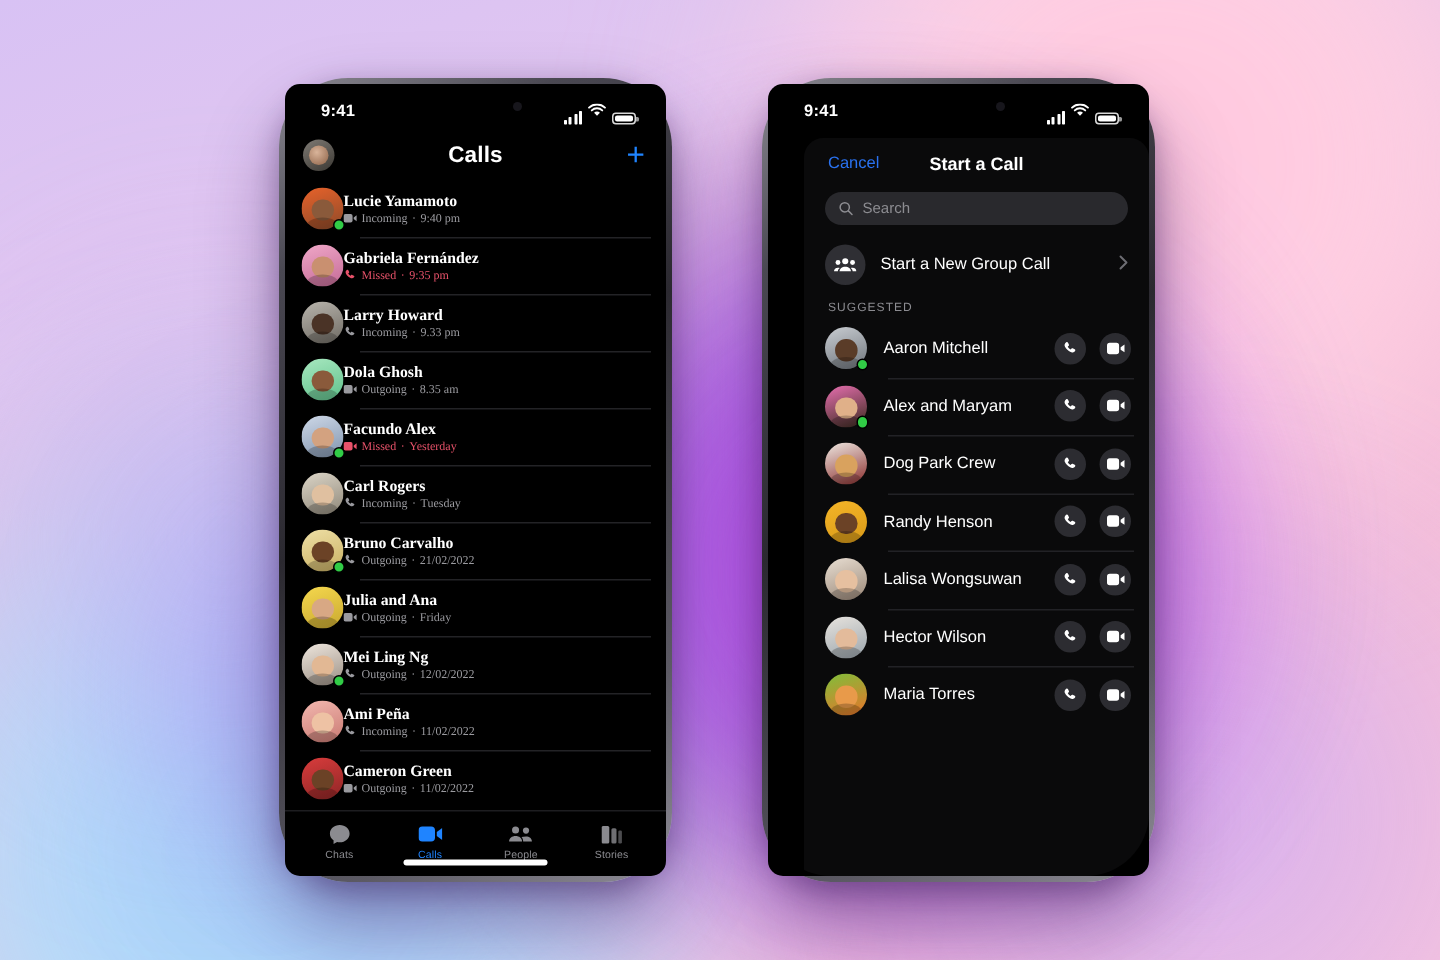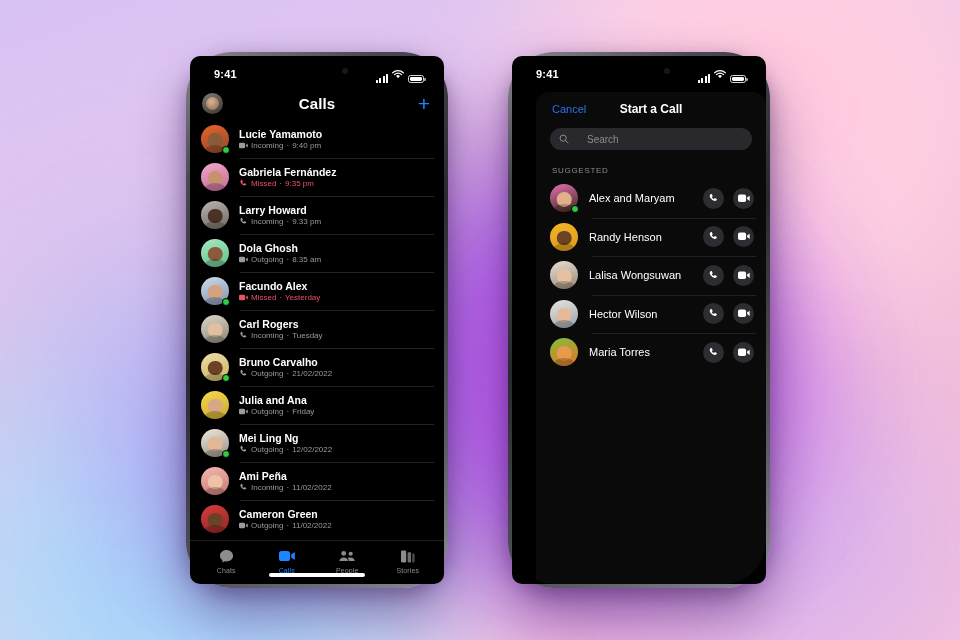--- a/index.html
+++ b/index.html
@@ -160,21 +160,21 @@
   .av-wrap { position: relative; flex: 0 0 auto; width: 28px; height: 28px; }
   .av {
     width: 28px; height: 28px; border-radius: 50%;
     overflow: hidden; position: relative;
   }
   .dot-online {
     position: absolute; right: -1px; bottom: -1px;
     width: 8.5px; height: 8.5px; border-radius: 50%;
     background: #31cc46; border: 1.6px solid #000;
   }
-  .call-text { margin-left: 10px; display: flex; flex-direction: column; gap: 1px; min-width: 0; }
+  .call-text { display: flex; flex-direction: column; gap: 1px; min-width: 0; font-family: Liberation Serif, serif; }
   .call-name { font-size: 10.5px; font-weight: 700; color: #fff; white-space: nowrap; }
   .call-meta { font-size: 8px; color: #9a9a9f; display: flex; align-items: center; gap: 3px; white-space: nowrap; }
   .call-meta.missed { color: #e8526a; }
   .meta-icon { display: inline-flex; width: 9px; height: 9px; align-items: center; justify-content: center; }
   .meta-icon svg { width: 9px; height: 9px; display: block; }
 
   
   .tabbar {
     flex: 0 0 44px;
     display: flex; align-items: center; justify-content: space-around;
@@ -214,21 +214,21 @@
   }
   .cancel-btn { color: #2a72f0; font-size: 11px; z-index: 4; }
   .sheet-title {
     position: absolute; left: 0; right: 0; text-align: center;
     font-size: 12px; font-weight: 700; color: #fff;
     pointer-events: none;
   }
   .search-wrap { padding: 2px 14px 9px; }
   .search-box {
     height: 22px; border-radius: 11px; background: #29292d;
-    display: flex; align-items: center; gap: 18px; padding: 0 9px;
+    display: flex; align-items: center; gap: 6px; padding: 0 9px;
   }
   .search-ico svg { display: block; }
   .search-ph { font-size: 10px; color: #8c8c91; }
 
   .group-row {
     display: flex; align-items: center; padding: 0 14px;
     height: 34px;
   }
   .group-ico {
     width: 27px; height: 27px; border-radius: 50%;
@@ -676,24 +676,71 @@
               <span class="search-ico">
                 <svg width="10" height="10" viewBox="0 0 12 12">
                     <circle cx="5" cy="5" r="3.7" stroke="#8c8c91" stroke-width="1.2" fill="none"></circle>
                     <path d="M7.9 7.9 10.8 10.8" stroke="#8c8c91" stroke-width="1.2" stroke-linecap="round"></path>
                   </svg>
               </span>
               <span class="search-ph">Search</span>
             </div>
           </div>
 
+          <div class="group-row">
+            <div class="group-ico">
+              <svg width="15" height="11" viewBox="0 0 17 12">
+                <circle cx="8.5" cy="3.4" r="2.3" fill="#fff"></circle>
+                <circle cx="3" cy="4.3" r="1.85" fill="#fff"></circle>
+                <circle cx="14" cy="4.3" r="1.85" fill="#fff"></circle>
+                <path d="M4.2 11c0-2.1 1.9-3.5 4.3-3.5S12.8 8.9 12.8 11H4.2Z" fill="#fff"></path>
+                <path d="M0 11c0-1.7 1.2-2.8 3-2.8.5 0 1 .1 1.4.2C3.4 9.1 2.9 10 2.9 11H0Z" fill="#fff"></path>
+                <path d="M17 11c0-1.7-1.2-2.8-3-2.8-.5 0-1 .1-1.4.2 1 .7 1.5 1.6 1.5 2.6H17Z" fill="#fff"></path>
+              </svg>
+            </div>
+            <div class="group-label">Start a New Group Call</div>
+            <div class="chev">
+              <svg width="6" height="10" viewBox="0 0 6 10">
+                  <path d="M1 1l4 4-4 4" stroke="#6d6d73" stroke-width="1.3" fill="none" stroke-linecap="round" stroke-linejoin="round"></path>
+                </svg>
+            </div>
+          </div>
 
           <div class="section-label">SUGGESTED</div>
 
           <div class="sug-list" id="sug-list">
+              <div class="sug-row">
+                <div class="sug-av-wrap">
+                  <div class="av">
+                    <div class="av-img" style="background:linear-gradient(160deg,#c9cdd2,#6f757c)">
+                      <div class="av-face" style="top:28%;width:52%;height:52%;background:#5a3c28"></div>
+                      <div class="av-face" style="top:72%;width:78%;height:46%;background:rgba(0,0,0,.22);border-radius:50% 50% 0 0"></div>
+                    </div>
+                  </div>
+                  <div class="dot-online"></div>
+                </div>
+                <div class="sug-name">Aaron Mitchell</div>
+                <div class="sug-actions">
+                  <div class="act-btn">
+                    <span>
+                      <svg width="11" height="11" viewBox="0 0 12 12">
+                        <path d="M3.1 1.2c.4-.3 1 -.2 1.2.3l.7 1.4c.2.4.1.9-.3 1.1l-.5.3c.3 1 1.2 1.9 2.2 2.2l.3-.5c.2-.4.7-.5 1.1-.3l1.4.7c.5.2.6.8.3 1.2-1 1.3-2.3 1.3-3.6.6C4.3 7.4 2.9 6 2.2 4.6 1.6 3.4 1.8 2.2 3.1 1.2Z" fill="#fff"></path>
+                      </svg>
+                    </span>
+                  </div>
+                  <div class="act-btn">
+                    <span>
+                      <svg width="12" height="8.64" viewBox="0 0 14 10">
+                        <rect x="0" y="0.6" width="9.4" height="8.8" rx="2.1" fill="#fff"></rect>
+                        <path d="M10.6 4.1 13.6 2v6L10.6 5.9Z" fill="#fff"></path>
+                      </svg>
+                    </span>
+                  </div>
+                </div>
+              </div>
               <div class="sug-row">
                 <div class="sug-av-wrap">
                   <div class="av">
                     <div class="av-img" style="background:linear-gradient(160deg,#e86fb0,#3a2a1e)">
                       <div class="av-face" style="top:28%;width:52%;height:52%;background:#e0b089"></div>
                       <div class="av-face" style="top:72%;width:78%;height:46%;background:rgba(0,0,0,.22);border-radius:50% 50% 0 0"></div>
                     </div>
                   </div>
                   <div class="dot-online"></div>
                 </div>
@@ -712,20 +759,48 @@
                         <rect x="0" y="0.6" width="9.4" height="8.8" rx="2.1" fill="#fff"></rect>
                         <path d="M10.6 4.1 13.6 2v6L10.6 5.9Z" fill="#fff"></path>
                       </svg>
                     </span>
                   </div>
                 </div>
               </div>
               <div class="sug-row">
                 <div class="sug-av-wrap">
                   <div class="av">
+                    <div class="av-img" style="background:linear-gradient(160deg,#efe9e2,#8b2f2f)">
+                      <div class="av-face" style="top:28%;width:52%;height:52%;background:#d9a25e"></div>
+                      <div class="av-face" style="top:72%;width:78%;height:46%;background:rgba(0,0,0,.22);border-radius:50% 50% 0 0"></div>
+                    </div>
+                  </div>
+                </div>
+                <div class="sug-name">Dog Park Crew</div>
+                <div class="sug-actions">
+                  <div class="act-btn">
+                    <span>
+                      <svg width="11" height="11" viewBox="0 0 12 12">
+                        <path d="M3.1 1.2c.4-.3 1 -.2 1.2.3l.7 1.4c.2.4.1.9-.3 1.1l-.5.3c.3 1 1.2 1.9 2.2 2.2l.3-.5c.2-.4.7-.5 1.1-.3l1.4.7c.5.2.6.8.3 1.2-1 1.3-2.3 1.3-3.6.6C4.3 7.4 2.9 6 2.2 4.6 1.6 3.4 1.8 2.2 3.1 1.2Z" fill="#fff"></path>
+                      </svg>
+                    </span>
+                  </div>
+                  <div class="act-btn">
+                    <span>
+                      <svg width="12" height="8.64" viewBox="0 0 14 10">
+                        <rect x="0" y="0.6" width="9.4" height="8.8" rx="2.1" fill="#fff"></rect>
+                        <path d="M10.6 4.1 13.6 2v6L10.6 5.9Z" fill="#fff"></path>
+                      </svg>
+                    </span>
+                  </div>
+                </div>
+              </div>
+              <div class="sug-row">
+                <div class="sug-av-wrap">
+                  <div class="av">
                     <div class="av-img" style="background:linear-gradient(160deg,#f5b528,#d99a18)">
                       <div class="av-face" style="top:28%;width:52%;height:52%;background:#6b4226"></div>
                       <div class="av-face" style="top:72%;width:78%;height:46%;background:rgba(0,0,0,.22);border-radius:50% 50% 0 0"></div>
                     </div>
                   </div>
                 </div>
                 <div class="sug-name">Randy Henson</div>
                 <div class="sug-actions">
                   <div class="act-btn">
                     <span>

